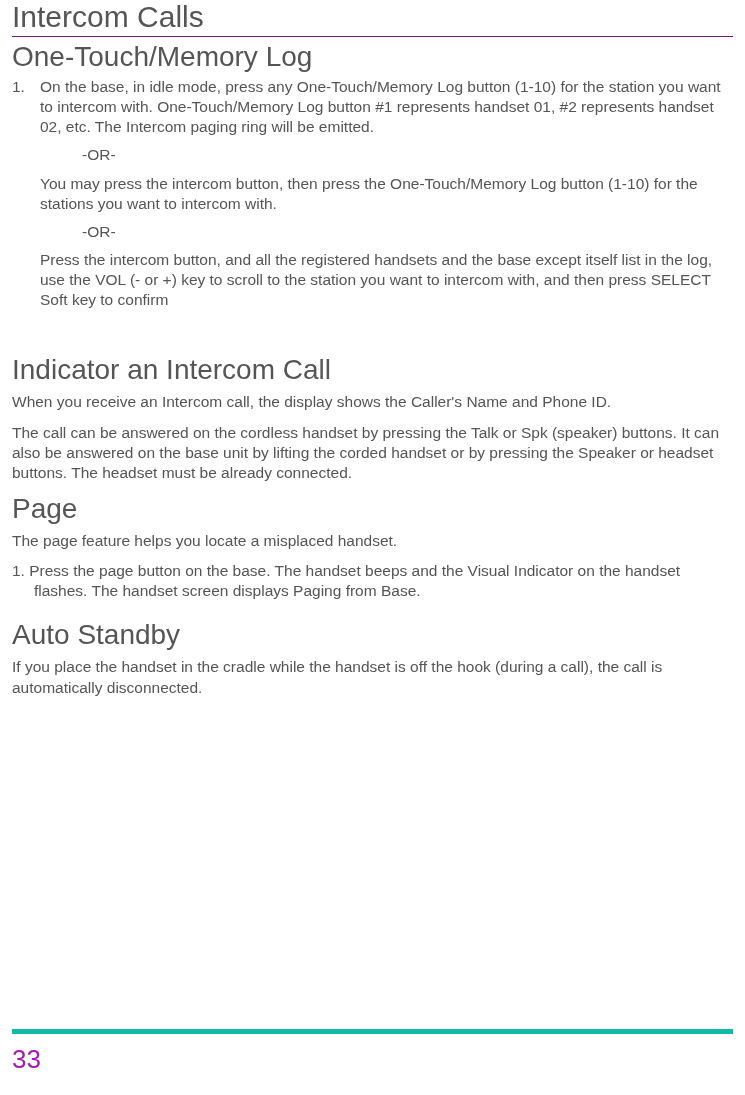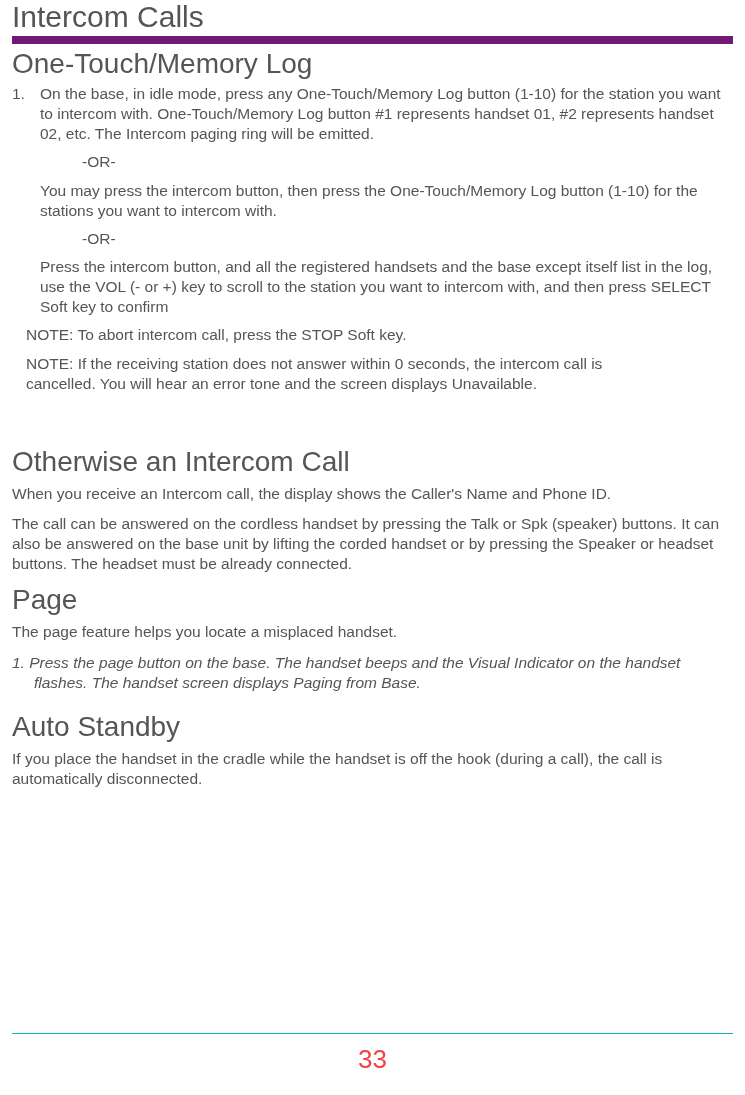--- a/index.html
+++ b/index.html
@@ -14,21 +14,21 @@
     position: relative;
   }
   .page {
     padding: 0 12px 0 12px;
     box-sizing: border-box;
     height: 100%;
     position: relative;
   }
   .h1 {
     font-size: 30px;
-    border-bottom: 8px solid #701a75;
+    border-bottom: 1px solid #701a75;
     padding-bottom: 2px;
     margin: 0 0 2px 0;
   }
   .h2 {
     font-size: 28px;
     margin: 4px 0 4px 0;
   }
   .body-text {
     font-size: 15.5px;
     line-height: 1.3;
@@ -61,25 +61,25 @@
     margin: 4px 0 8px 0;
   }
   .para {
     margin: 6px 0 10px 0;
   }
   .footer {
     position: absolute;
     bottom: 20px;
     left: 12px;
     right: 12px;
-    border-top: 1px solid #14b8a6;
-    text-align: center;
+    border-top: 5px solid #14b8a6;
+    text-align: left;
     padding-top: 10px;
     font-size: 26px;
-    color: #ef4444;
+    color: #a21caf;
   }
 </style>
 </head>
 <body>
 
 <div class="page">
   <div class="h1">Intercom Calls</div>
 
   <div class="h2">One-Touch/Memory Log</div>
 
@@ -89,36 +89,32 @@
   </div>
 
   <div class="body-text or">-OR-</div>
 
   <div class="body-text sub-indent">You may press the intercom button, then press the One-Touch/Memory Log button (1-10) for the stations you want to intercom with.</div>
 
   <div class="body-text or">-OR-</div>
 
   <div class="body-text sub-indent">Press the intercom  button, and all the registered handsets and the base except itself list in the log, use the VOL (- or +) key to scroll to the station you want to intercom with, and then press SELECT Soft key to confirm</div>
 
-  <div class="body-text note-block">
-    <p>NOTE: To abort intercom call, press the STOP Soft key.</p>
-    <p>NOTE: If the receiving station does not answer within 0 seconds, the intercom call is cancelled. You will hear an error tone and the screen displays Unavailable.</p>
-  </div>
 
   <div style="height:40px;"></div>
 
-  <div class="h2">Otherwise an Intercom Call</div>
+  <div class="h2">Indicator an Intercom Call</div>
   <div class="body-text para">When you receive an Intercom call, the display shows the Caller's Name and Phone ID.</div>
   <div class="body-text para">The call can be answered on the cordless handset by pressing the Talk or Spk (speaker) buttons.  It can also be answered on the base unit by lifting the corded handset or by pressing the Speaker or headset buttons.  The headset must be already connected.</div>
 
   <div class="h2">Page</div>
   <div class="body-text para">The page feature helps you locate a misplaced handset.</div>
   <div class="body-text para" style="padding-left:0; text-indent:0;">
     <div style="display:flex;">
-      <div style="flex:1; padding-left:0;font-style:italic;">
+      <div style="flex:1; padding-left:0;">
         <div style="display:flex;">
           <div style="flex:1; padding-left:0; text-indent:-0px;">
             <div style="padding-left:22px; text-indent:-22px; margin-bottom:8px;">1. Press the page button on the base. The handset beeps and the Visual Indicator on the handset flashes. The handset screen displays Paging from Base.</div>
           </div>
         </div>
       </div>
     </div>
   </div>
 
   <div class="h2">Auto Standby</div>

